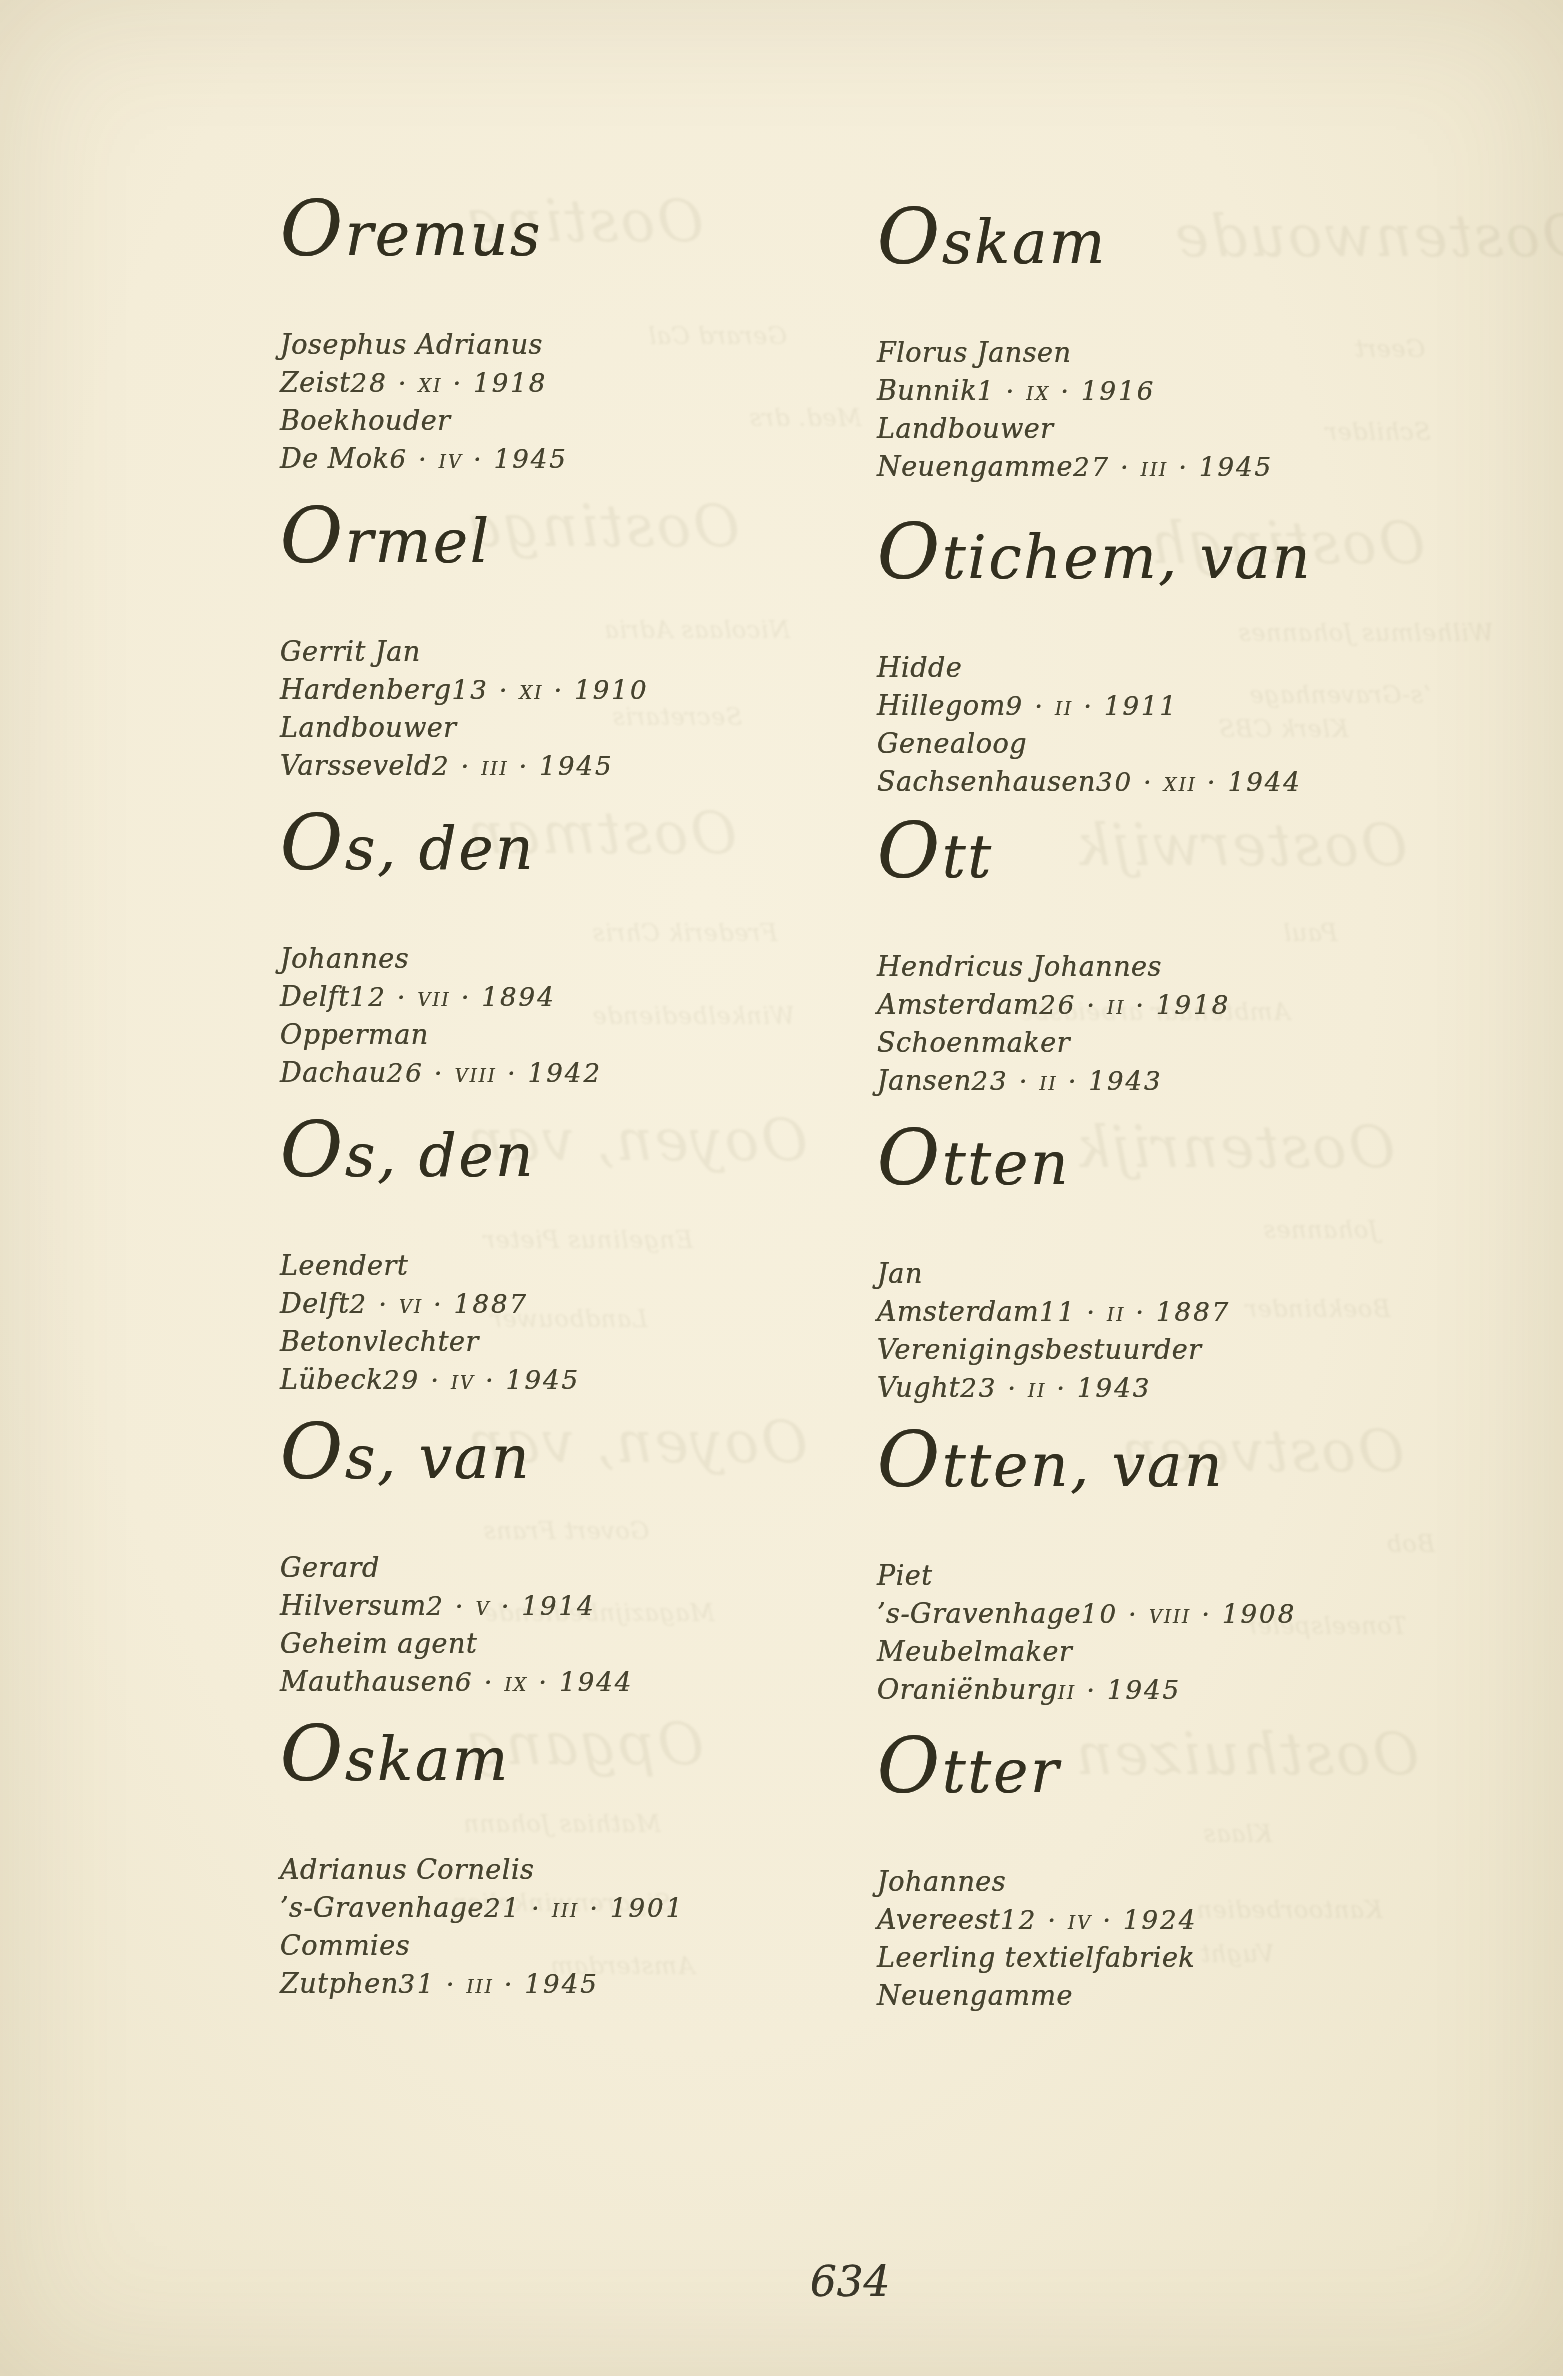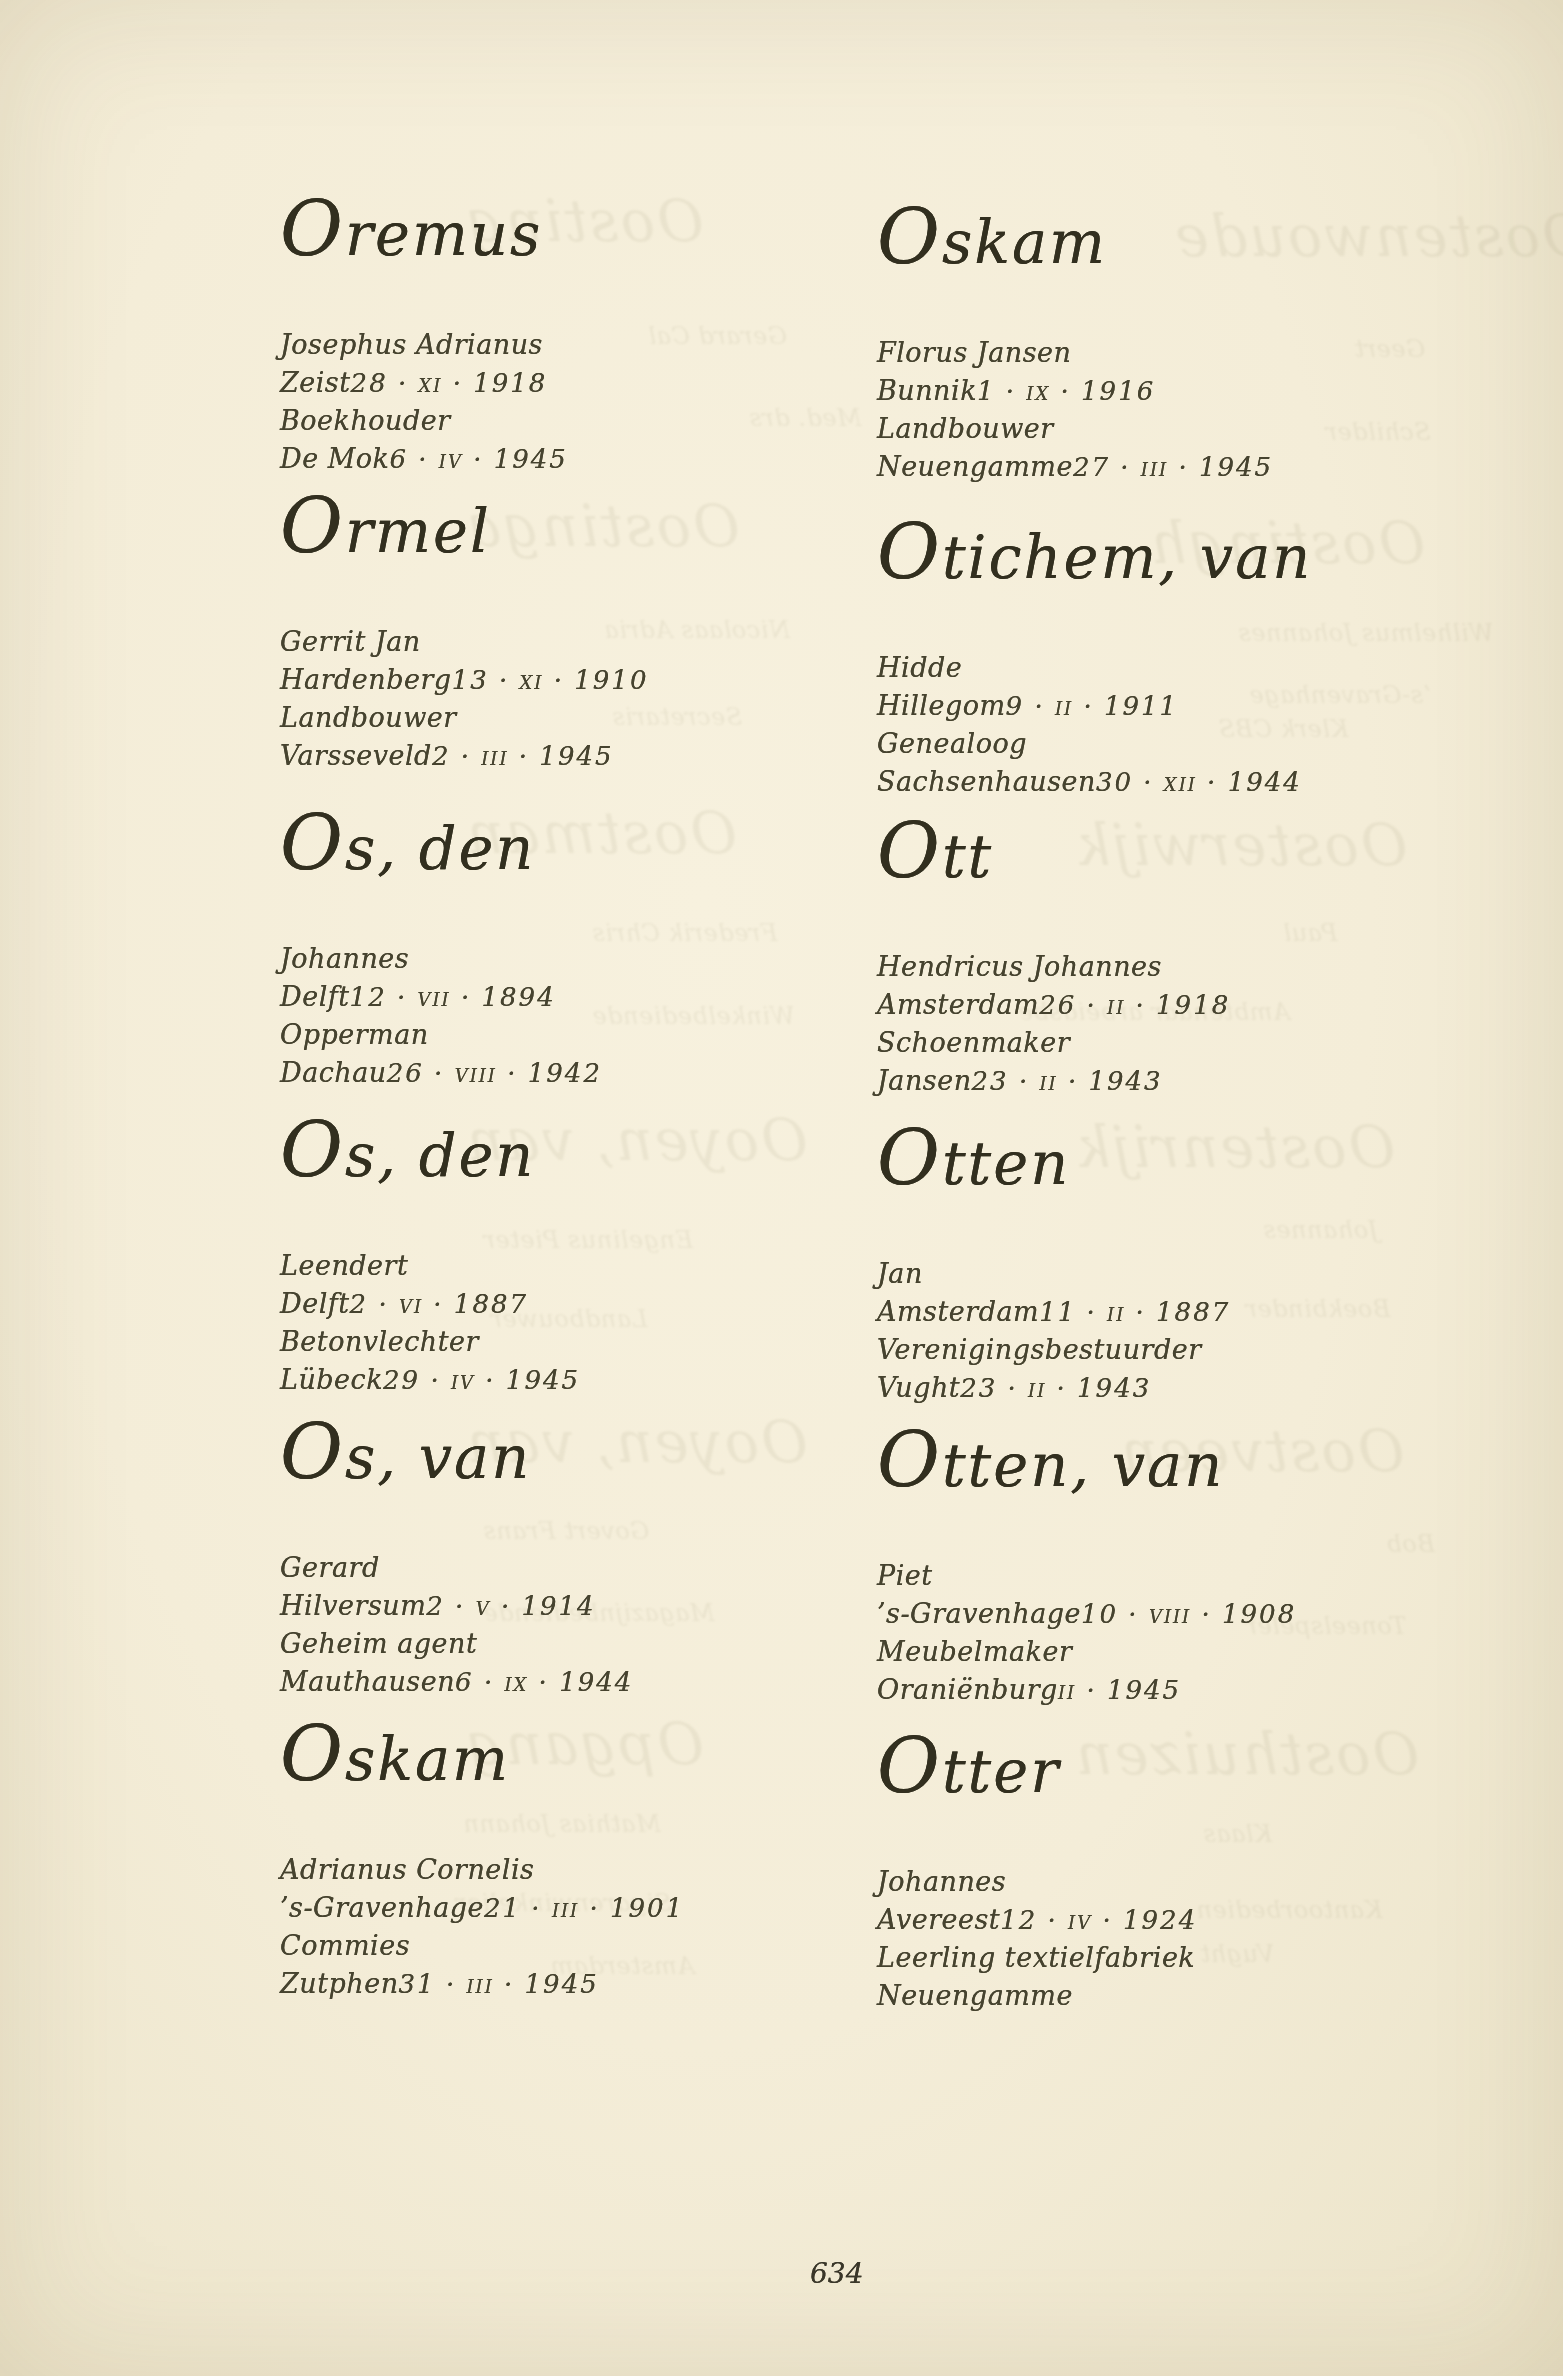--- a/index.html
+++ b/index.html
@@ -43,21 +43,21 @@
   }
   .pair { display:flex; align-items:baseline; }
   .date {
     font-size:26px;
     text-transform:lowercase;
     font-variant:small-caps;
     letter-spacing:2px;
   }
   .page-number {
     position:absolute; left:810px; top:2257px;
-    font-size:28px; font-style:italic;
+    font-size:42px; font-style:italic;
     color:#3a372a; text-shadow:0 0 0.4px #3a372a;
   }
   
   .ghost {
     position:absolute;
     transform:scaleX(-1);
     color:#8f8866;
     opacity:.11;
     filter:blur(1px);
     white-space:nowrap;
@@ -121,21 +121,21 @@
         <span>Zeist</span>
         <span class="date">28 · XI · 1918</span>
       </div>
       <div class="row">Boekhouder</div>
       <div class="row pair">
         <span>De Mok</span>
         <span class="date">6 · IV · 1945</span>
       </div>
     </section>
 
-    <section class="entry" style="top:480px">
+    <section class="entry" style="top:490px">
       <h2 class="surname">Ormel</h2>
       <div class="row">Gerrit Jan</div>
       <div class="row pair">
         <span>Hardenberg</span>
         <span class="date">13 · XI · 1910</span>
       </div>
       <div class="row">Landbouwer</div>
       <div class="row pair">
         <span>Varsseveld</span>
         <span class="date">2 · III · 1945</span>

